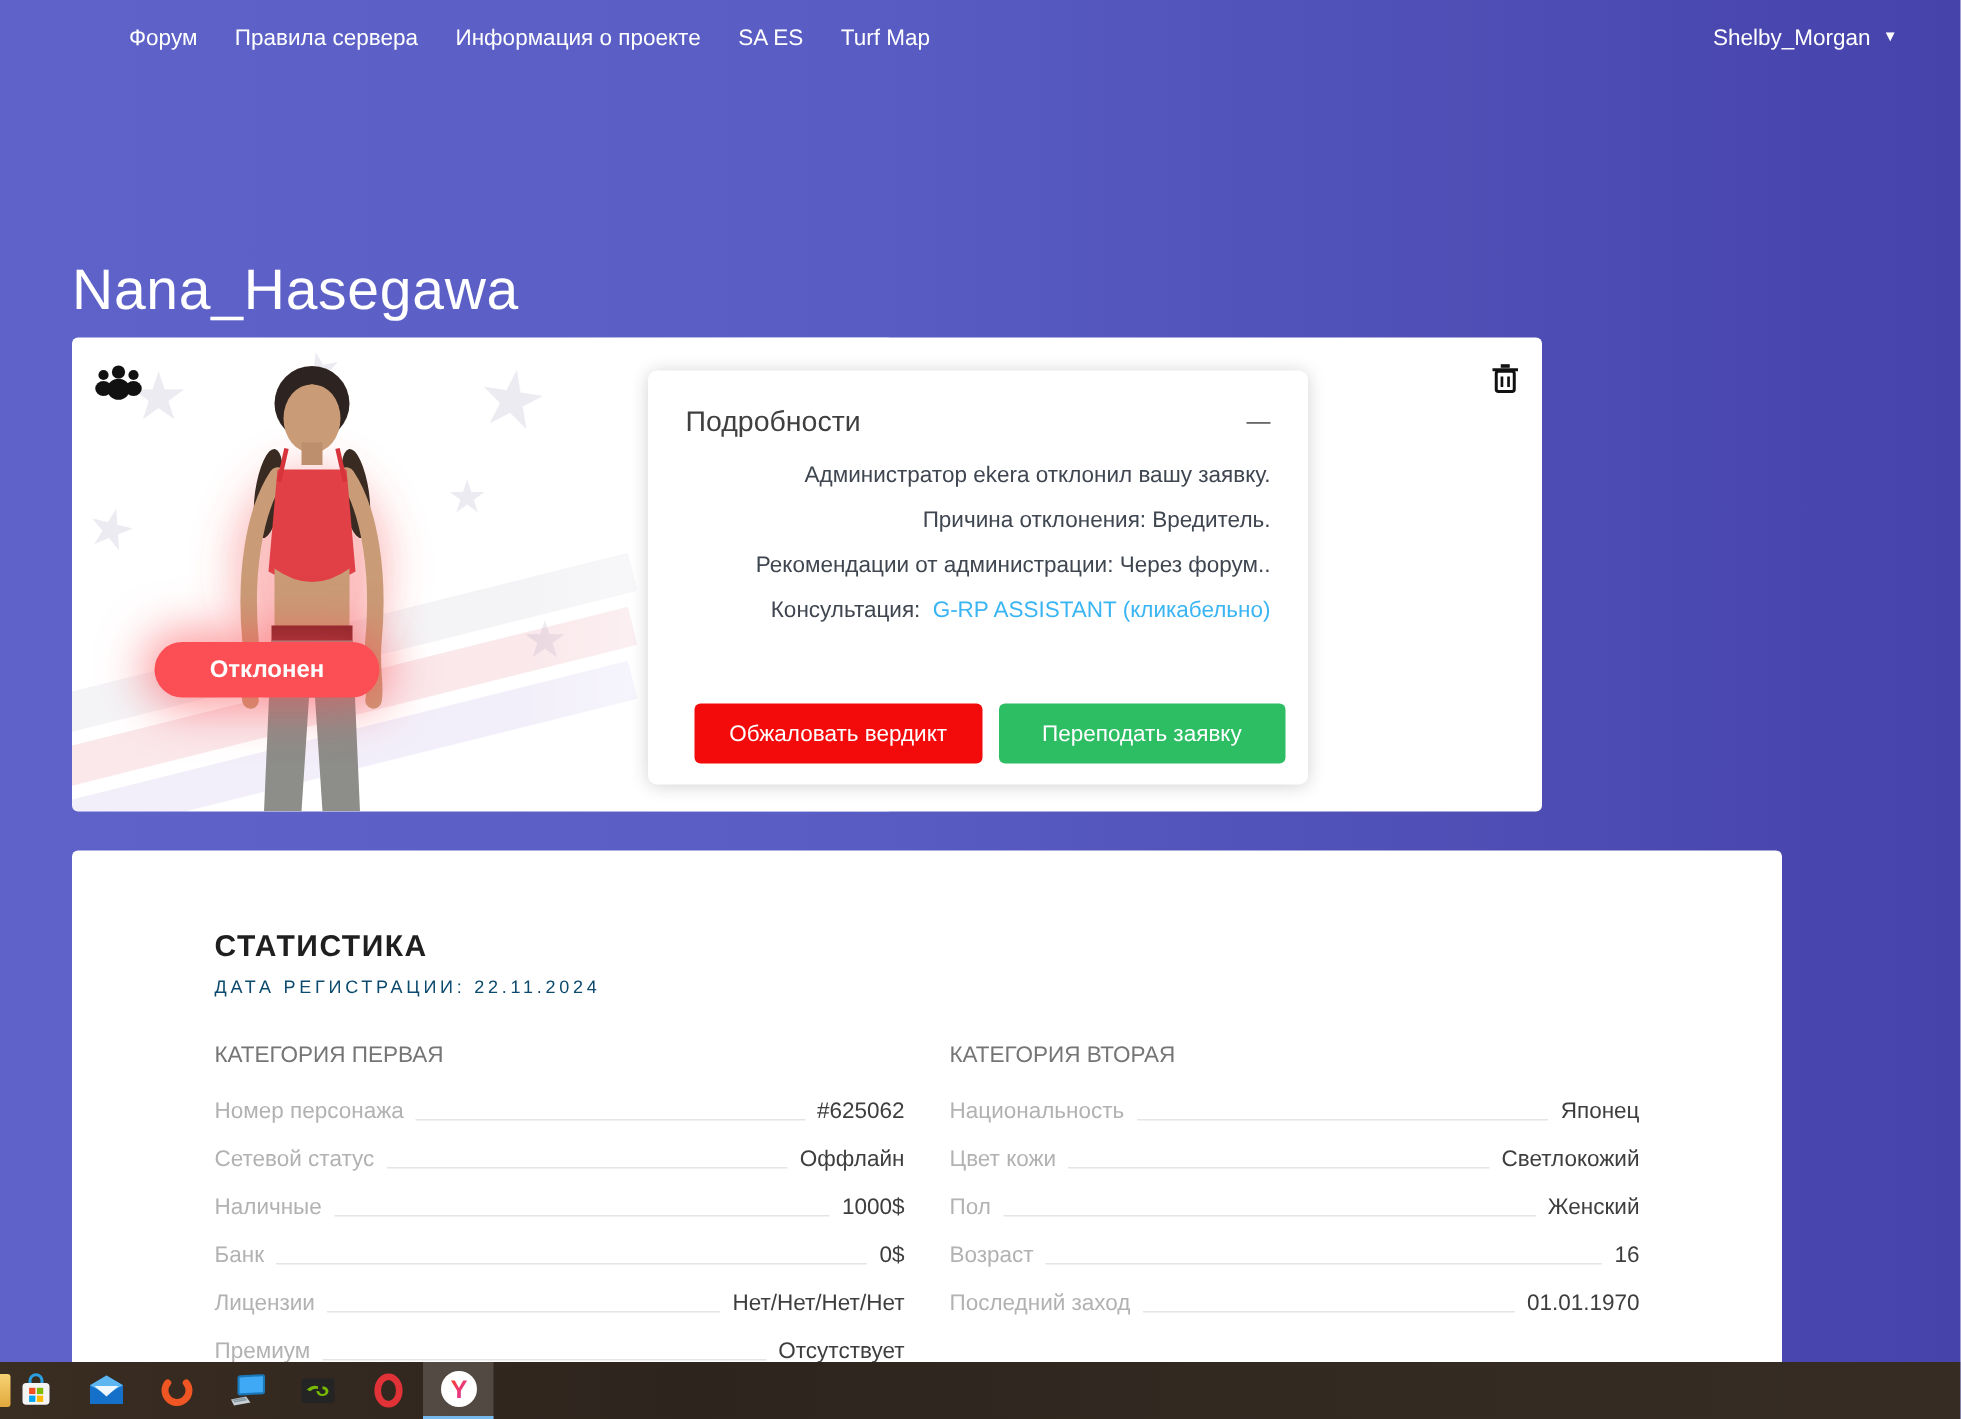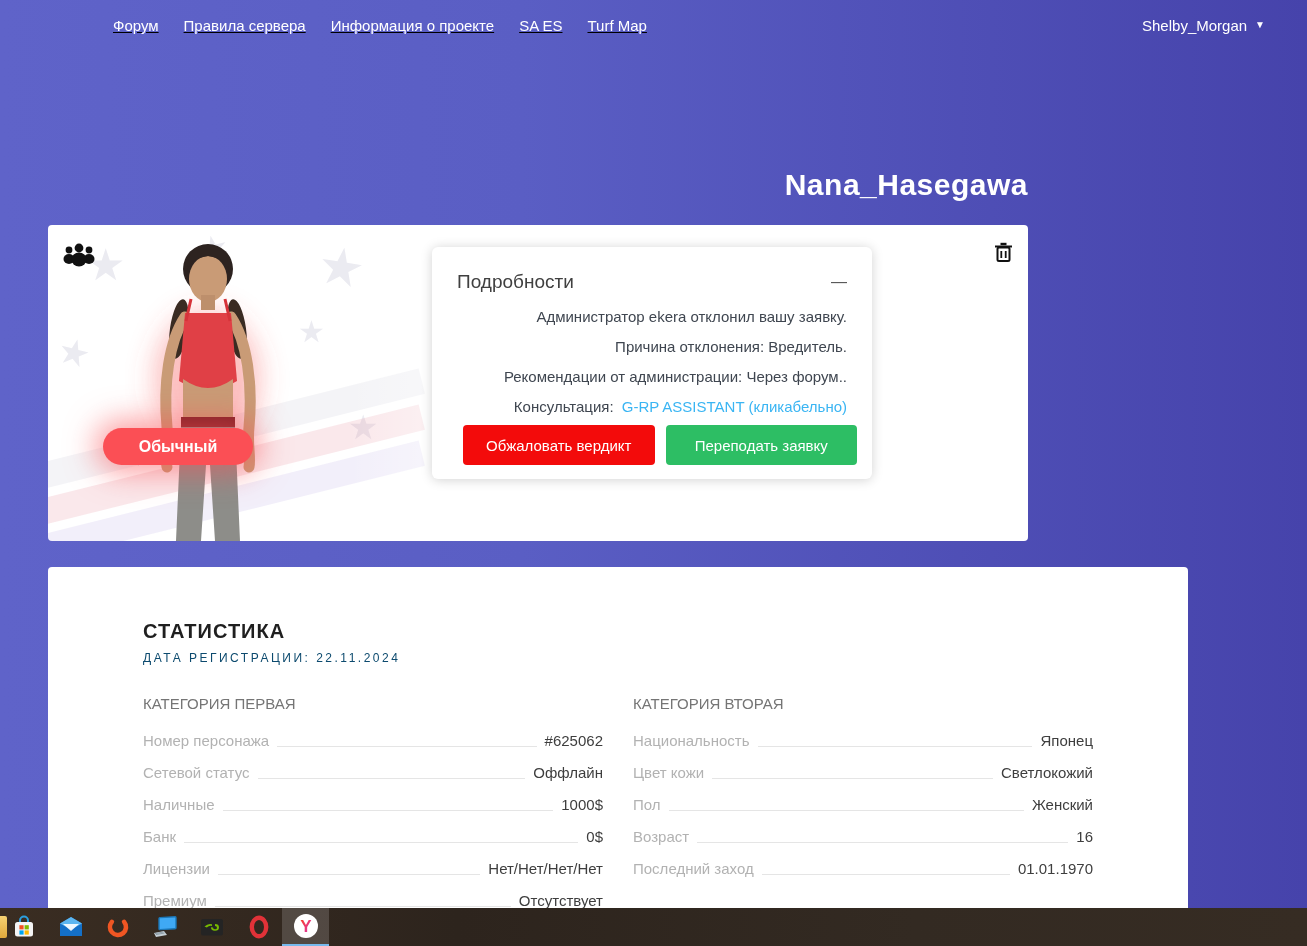--- a/index.html
+++ b/index.html
@@ -5,46 +5,46 @@
 <style>
   * { box-sizing: border-box; }
   html,body { margin:0; padding:0; }
   body {
     width:1307px; height:946px; overflow:hidden; position:relative;
     font-family:"Liberation Sans", sans-serif;
     background:linear-gradient(90deg,#5f63c9 0%, #5a5ec4 40%, #4643ab 100%);
   }
   
   .top-nav { position:absolute; top:0; left:0; right:0; height:50px; display:flex; align-items:center; }
-  .nav-links { display:flex; gap:25px; margin-left:113px;text-decoration:underline; }
+  .nav-links { display:flex; gap:25px; margin-left:86px; }
   .nav-link { color:#fff; font-size:15px; cursor:pointer; white-space:nowrap; }
   .nav-user { margin-left:auto; margin-right:42px; display:flex; align-items:center; gap:8px; color:#fff; font-size:15px; cursor:pointer; }
   .caret { font-size:10px; line-height:1; }
   
-  .page-title { position:absolute; top:148px; left:48px; width:980px; text-align:right;
-    color:#fff; font-size:30px; font-weight:bold; letter-spacing:.5px; }
+  .page-title { position:absolute; top:148px; left:48px; width:980px; text-align:left;
+    color:#fff; font-size:38px; font-weight:normal; letter-spacing:.5px; }
   
   .photo-card { position:absolute; left:48px; top:225px; width:980px; height:316px;
     background:#fff; border-radius:4px; }
   .flag-zone { position:absolute; left:0; top:0; bottom:0; width:545px; overflow:hidden; border-radius:4px 0 0 4px; }
   .star { position:absolute; color:#ebebf1; line-height:1; }
   .stripe { position:absolute; left:-40px; height:26px; width:420px; transform:rotate(-14deg); }
   .stripe.s1 { bottom:60px; background:rgba(225,110,130,.16); }
   .stripe.s2 { bottom:24px; background:rgba(150,120,210,.12); }
   .stripe.s3 { bottom:96px; background:rgba(210,210,225,.25); }
   .flag-fade { position:absolute; inset:0; background:linear-gradient(90deg, rgba(255,255,255,0) 55%, #fff 97%); }
   .character { position:absolute; left:77px; top:4px; }
   .status-badge { position:absolute; left:55px; top:203px; width:150px; height:37px;
     background:#fb4f55; border-radius:19px; color:#fff; font-weight:bold; font-size:16px;
     display:flex; align-items:center; justify-content:center;
     box-shadow:0 0 30px 8px rgba(250,80,85,.55); }
   .group-icon { position:absolute; left:14px; top:16px; }
   .trash-btn { position:absolute; right:15px; top:17px; cursor:pointer; }
   
-  .details-panel { position:absolute; left:384px; top:22px; width:440px; height:232px;
+  .details-panel { position:absolute; left:384px; top:22px; width:440px; height:276px;
     background:#fff; border-radius:6px; box-shadow:0 1px 12px rgba(0,0,0,.18); }
   .dp-head { display:flex; justify-content:space-between; align-items:center; margin:24px 25px 15px; }
   .dp-title { font-size:19px; color:#404040; }
   .dp-min { color:#555; font-size:16px; cursor:pointer; line-height:1; }
   .dp-line { margin:0 25px 13px; font-size:15px; color:#3f4650;text-align:right; }
   .dp-link { color:#3ab5f3; cursor:pointer; margin-left:4px; text-decoration:none; }
   .dp-buttons { position:absolute; left:15px; right:15px; bottom:14px; display:flex; gap:11px;padding-left:16px; }
   .btn { flex:1; height:40px; border:none; border-radius:4px; color:#fff; font-size:15px;
     font-family:inherit; cursor:pointer; }
   .btn-appeal { background:#f30b0b; }
@@ -122,21 +122,21 @@
       <path d="M62,44 Q62,16 83,16 Q104,16 104,44 Q104,30 83,27 Q62,30 62,44 Z" fill="#2d2320"></path>
       <rect x="76" y="66" width="14" height="15" fill="#bd8f6c"></rect>
       <path d="M60,88 C44,112 38,155 42,198 C44,216 40,228 42,238" stroke="#c99b76" stroke-width="11" fill="none" stroke-linecap="round"></path>
       <path d="M106,88 C122,112 128,155 124,198 C122,216 126,228 124,238" stroke="#c99b76" stroke-width="11" fill="none" stroke-linecap="round"></path>
       <path d="M60,84 L106,84 L112,152 Q83,170 54,152 Z" fill="#e04046"></path>
       <path d="M66,70 L61,92 M100,70 L105,92" stroke="#d6333a" stroke-width="3"></path>
       <path d="M58,150 Q83,168 108,150 L108,192 L58,192 Z" fill="#c99b76"></path>
       <rect x="56" y="188" width="54" height="11" fill="#7a1f24"></rect>
       <path d="M56,198 L110,198 L115,312 L90,312 L85,236 L81,236 L76,312 L51,312 Z" fill="#8d8d89"></path>
     </svg>
-    <span class="status-badge">Обычный</span>
+    <span class="status-badge">Отклонен</span>
   </div>
 
   <span class="group-icon">
     <svg width="34" height="26" viewBox="0 0 34 26" fill="#111">
       <circle cx="7" cy="9" r="3.4"></circle>
         <ellipse cx="7" cy="18" rx="5.5" ry="5"></ellipse>
       <circle cx="27" cy="9" r="3.4"></circle>
         <ellipse cx="27" cy="18" rx="5.5" ry="5"></ellipse>
       <circle cx="17" cy="7" r="4.4"></circle>
         <ellipse cx="17" cy="18.5" rx="7.5" ry="7"></ellipse>

